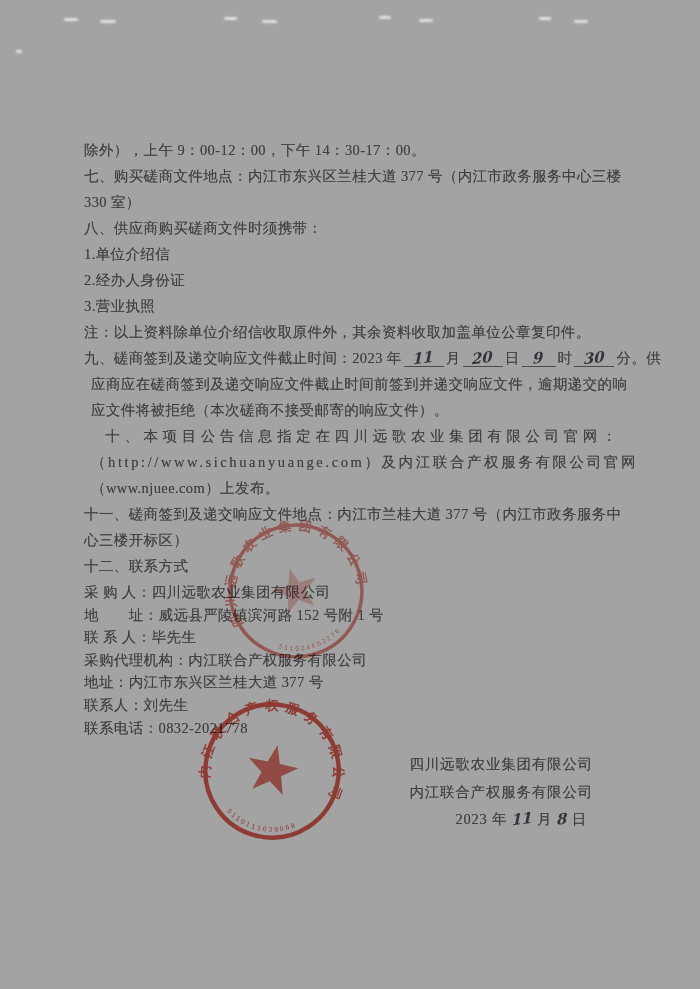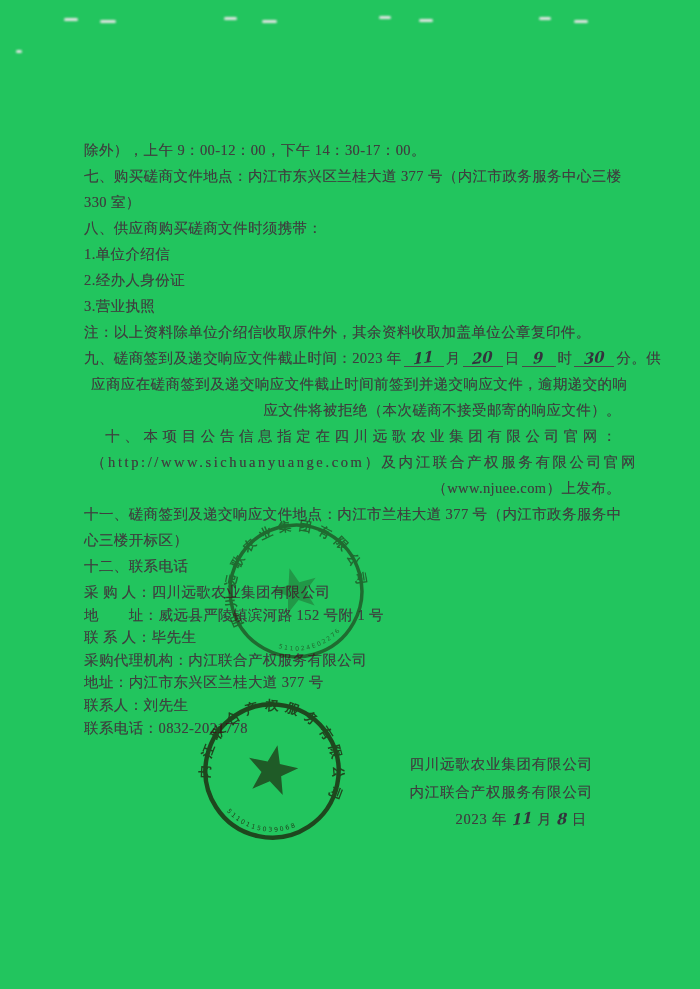--- a/index.html
+++ b/index.html
@@ -4,32 +4,32 @@
 <style>
   html,body{margin:0;padding:0;}
   body{
     width:700px;height:989px;
     background:#ffffff;
     font-family:"Liberation Serif","DejaVu Serif",serif;
     color:#3f3f3f;
     overflow:hidden;
     position:relative;
   }
-  .page{position:absolute;inset:0;background:#22c55e;}
+  .page{position:absolute;inset:0;background:#a3a3a3;}
   
   .speck{position:absolute;background:#e4e4e4;height:3px;border-radius:2px;filter:blur(1px);}
   .doc-text{
     position:absolute;left:84px;top:137px;width:537px;
     font-size:14.5px;letter-spacing:0.4px;
     text-shadow:0 0 0.5px rgba(60,60,60,.55);
   }
   .line{line-height:26px;white-space:nowrap;}
   .tight{line-height:22.6px;}
   .first-tight{margin-top:2px;}
-  .ind{text-indent:7px;text-align:right;}
+  .ind{text-indent:7px;}
   .wide{letter-spacing:4.6px;text-align:right;}
   .wide2{letter-spacing:2.6px;}
   .blank{
     display:inline-block;text-align:center;
     border-bottom:1.2px solid #4a4a4a;
     line-height:15px;padding:0 3px;margin:0 2px;
   }
   .bk-m{min-width:34px;} .bk-d{min-width:34px;}
   .bk-h{min-width:28px;} .bk-mi{min-width:34px;}
   .hw{
@@ -91,21 +91,21 @@
       <span>九、磋商签到及递交响应文件截止时间：2023 年</span><span class="blank bk-m"><span class="hw">11</span></span><span>月</span><span class="blank bk-d"><span class="hw">20</span></span><span>日</span><span class="blank bk-h"><span class="hw">9</span></span><span>时</span><span class="blank bk-mi"><span class="hw">30</span></span><span>分。供</span>
     </div>
 
     <div class="line ind">应商应在磋商签到及递交响应文件截止时间前签到并递交响应文件，逾期递交的响</div>
     <div class="line ind">应文件将被拒绝（本次磋商不接受邮寄的响应文件）。</div>
     <div class="line wide">十、本项目公告信息指定在四川远歌农业集团有限公司官网：</div>
     <div class="line wide2 ind">（http://www.sichuanyuange.com）及内江联合产权服务有限公司官网</div>
     <div class="line ind">（www.njuee.com）上发布。</div>
     <div class="line">十一、磋商签到及递交响应文件地点：内江市兰桂大道 377 号（内江市政务服务中</div>
     <div class="line">心三楼开标区）</div>
-    <div class="line">十二、联系电话</div>
+    <div class="line">十二、联系方式</div>
     <div class="line tight first-tight">采 购 人：四川远歌农业集团有限公司</div>
     <div class="line tight">地　　址：威远县严陵镇滨河路 152 号附 1 号</div>
     <div class="line tight">联 系 人：毕先生</div>
     <div class="line tight">采购代理机构：内江联合产权服务有限公司</div>
     <div class="line tight">地址：内江市东兴区兰桂大道 377 号</div>
     <div class="line tight">联系人：刘先生</div>
     <div class="line tight">联系电话：0832-2021778</div>
   </div>
 
   <div class="footer-block">

